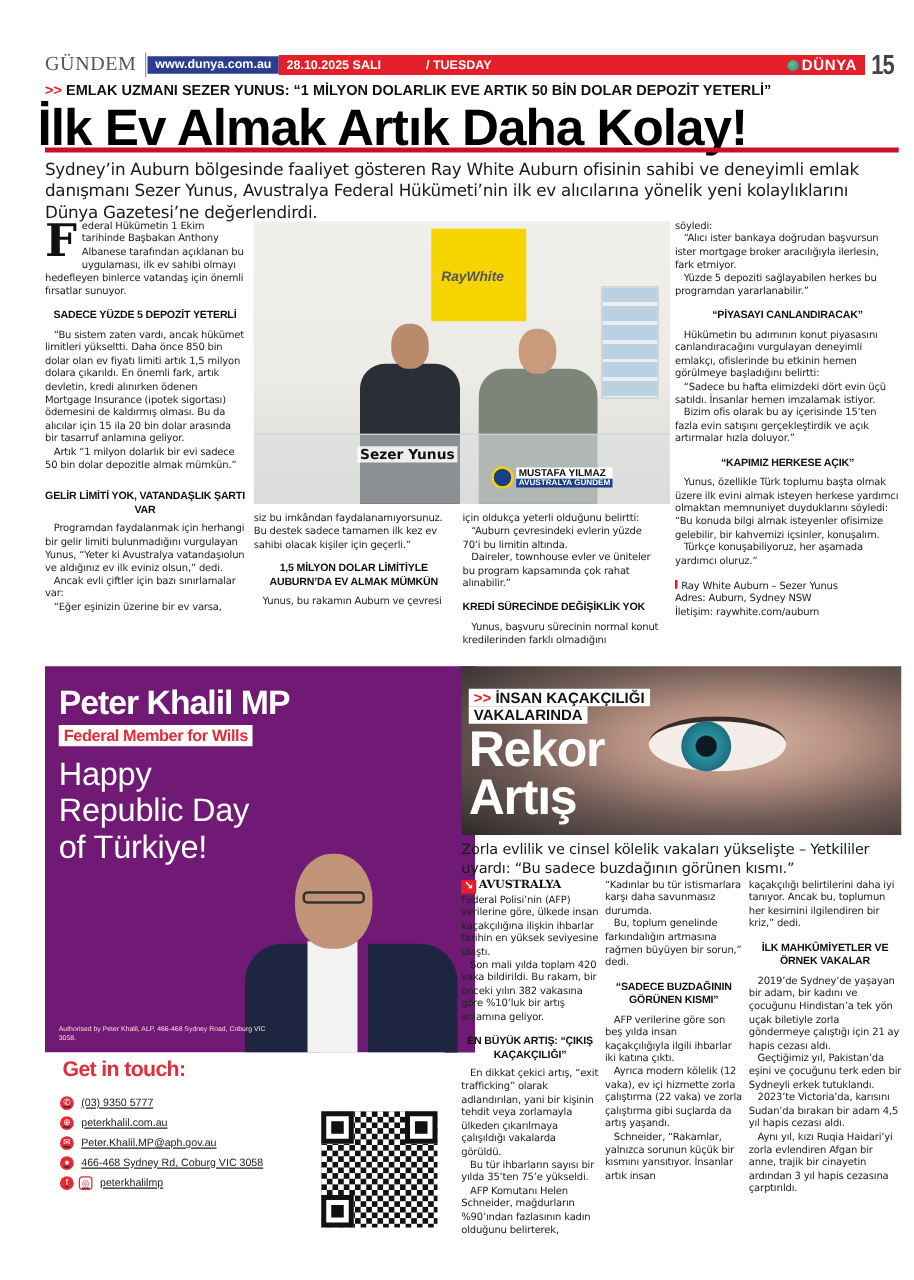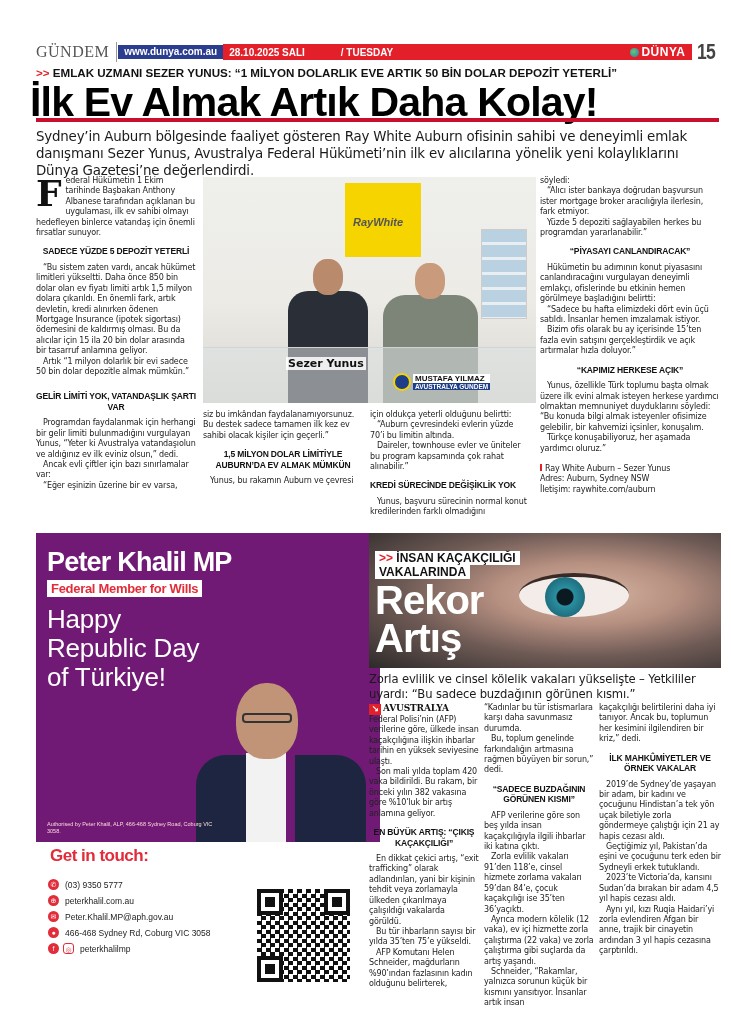--- a/index.html
+++ b/index.html
@@ -56,21 +56,21 @@
   .ad .portrait { position: absolute; left: 160px; top: 150px; width: 170px; height: 160px; }
   .ad .portrait .head { position: absolute; left: 40px; top: 0; width: 62px; height: 76px; border-radius: 48% 48% 45% 45%; background: #c29477; }
   .ad .portrait .glasses { position: absolute; left: 46px; top: 30px; width: 50px; height: 10px; border: 2px solid #333; border-radius: 4px; }
   .ad .portrait .shirt { position: absolute; left: 50px; top: 70px; width: 40px; height: 90px; background: #f2f2f2; }
   .ad .portrait .suit { position: absolute; left: 0; top: 72px; width: 170px; height: 100px; background: linear-gradient(90deg, #1d2540 0 35%, transparent 35% 58%, #1d2540 58%); border-radius: 30px 30px 0 0; }
   .ad .auth { position: absolute; left: 11px; top: 288px; color: #fbd7da; font-family: "Liberation Sans", sans-serif; font-size: 5.5px; line-height: 7px; width: 170px; }
 
   .touch { position: absolute; left: 36px; top: 842px; width: 320px; height: 170px; background: #fff; }
   .touch h3 { position: absolute; left: 14px; top: 4px; color: #e22c3a; font-family: "Liberation Sans", sans-serif; font-weight: 900; font-size: 17px; letter-spacing: -0.5px; }
   .touch ul { position: absolute; left: 12px; top: 32px; list-style: none; }
-  .touch li { display: flex; align-items: flex-end; height: 16px; font-family: "Liberation Sans", sans-serif; font-size: 8.5px; color: #222; }
+  .touch li { display: flex; align-items: center; height: 16px; font-family: "Liberation Sans", sans-serif; font-size: 8.5px; color: #222; text-decoration: underline; }
   .touch .ico { width: 11px; height: 11px; border-radius: 50%; background: #e22c3a; color: #fff; font-size: 7px; line-height: 11px; text-align: center; margin-right: 6px; flex: none; }
   .touch .ico.sq { border-radius: 3px; background: #fff; color: #e22c3a; border: 1.3px solid #e22c3a; margin-left: -2px; }
   .qr { position: absolute; left: 221px; top: 47px; width: 93px; height: 93px; background:
       linear-gradient(#fff,#fff) 0 0/0 0 no-repeat,
       repeating-conic-gradient(#111 0 25%, #fff 0 50%) 0 0/9px 9px; }
   .qr .finder { position: absolute; width: 26px; height: 26px; background: #fff; border: 4px solid #111; }
   .qr .finder::after { content: ""; position: absolute; left: 4px; top: 4px; width: 10px; height: 10px; background: #111; }
 
   
   .hero { position: absolute; left: 369px; top: 533px; width: 352px; height: 135px; overflow: hidden; background: radial-gradient(ellipse at 62% 45%, #d8b6a4 0%, #b58f80 30%, #6e5a55 60%, #2d2a2a 100%); }
@@ -246,21 +246,20 @@
   <p>En dikkat çekici artış, “exit trafficking” olarak adlandırılan, yani bir kişinin tehdit veya zorlamayla ülkeden çıkarılmaya çalışıldığı vakalarda görüldü.</p>
   <p>Bu tür ihbarların sayısı bir yılda 35’ten 75’e yükseldi.</p>
   <p>AFP Komutanı Helen Schneider, mağdurların %90’ından fazlasının kadın olduğunu belirterek,</p>
 </div>
 
 <div class="col" style="left:484px; top:703px; width:110px;">
   <p class="noind">“Kadınlar bu tür istismarlara karşı daha savunmasız durumda.</p>
   <p>Bu, toplum genelinde farkındalığın artmasına rağmen büyüyen bir sorun,” dedi.</p>
   <h4>“SADECE BUZDAĞININ GÖRÜNEN KISMI”</h4>
   <p>AFP verilerine göre son beş yılda insan kaçakçılığıyla ilgili ihbarlar iki katına çıktı.</p>
-  <p>Zorla evlilik vakaları 91’den 118’e, cinsel hizmete zorlama vakaları 59’dan 84’e, çocuk kaçakçılığı ise 35’ten 36’yaçıktı.</p>
   <p>Ayrıca modern kölelik (12 vaka), ev içi hizmette zorla çalıştırma (22 vaka) ve zorla çalıştırma gibi suçlarda da artış yaşandı.</p>
   <p>Schneider, “Rakamlar, yalnızca sorunun küçük bir kısmını yansıtıyor. İnsanlar artık insan</p>
 </div>
 
 <div class="col" style="left:599px; top:703px; width:122px;">
   <p class="noind">kaçakçılığı belirtilerini daha iyi tanıyor. Ancak bu, toplumun her kesimini ilgilendiren bir kriz,” dedi.</p>
   <h4>İLK MAHKÛMİYETLER VE ÖRNEK VAKALAR</h4>
   <p>2019’de Sydney’de yaşayan bir adam, bir kadını ve çocuğunu Hindistan’a tek yön uçak biletiyle zorla göndermeye çalıştığı için 21 ay hapis cezası aldı.</p>
   <p>Geçtiğimiz yıl, Pakistan’da eşini ve çocuğunu terk eden bir Sydneyli erkek tutuklandı.</p>
   <p>2023’te Victoria’da, karısını Sudan’da bırakan bir adam 4,5 yıl hapis cezası aldı.</p>

